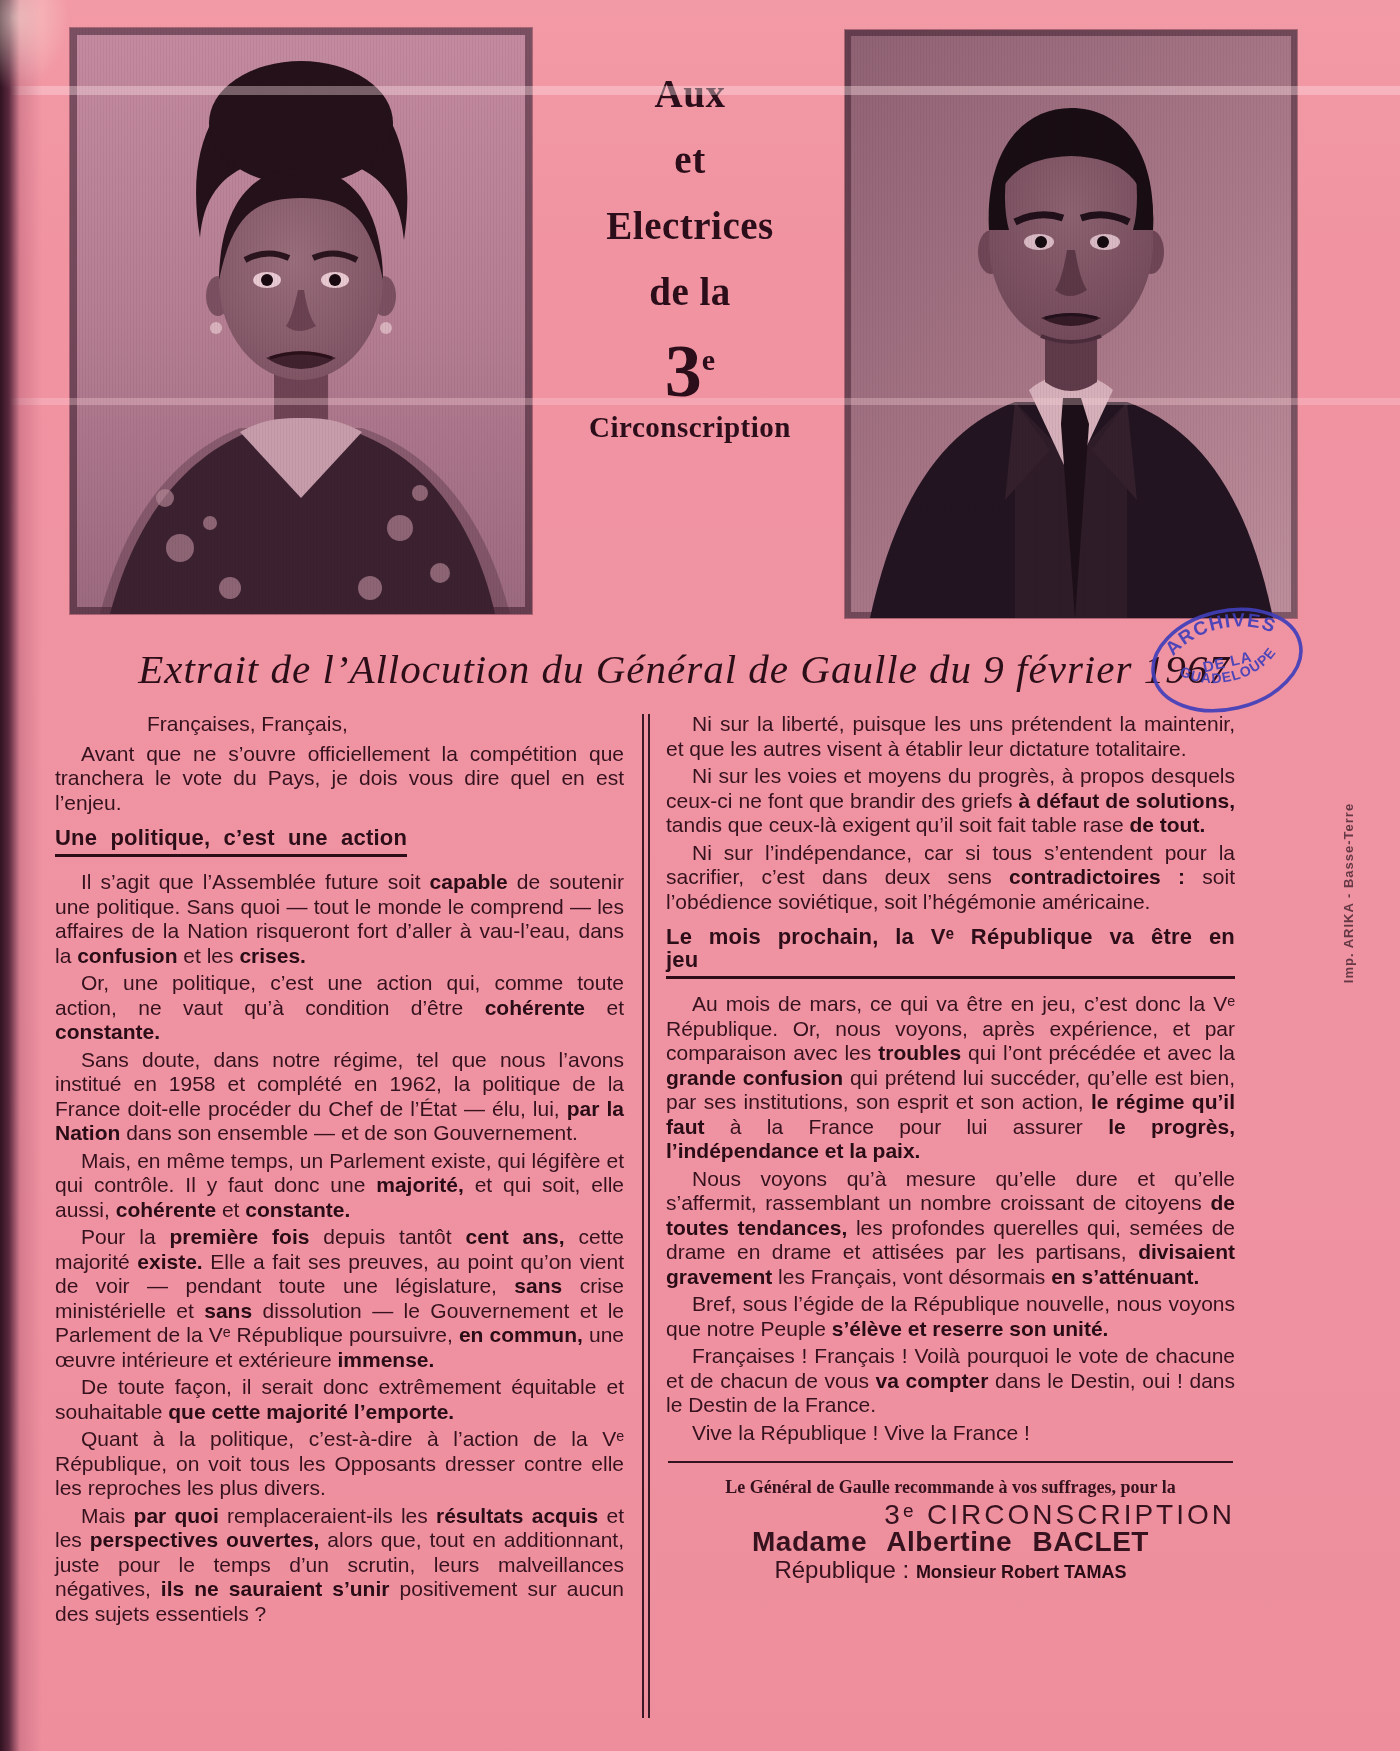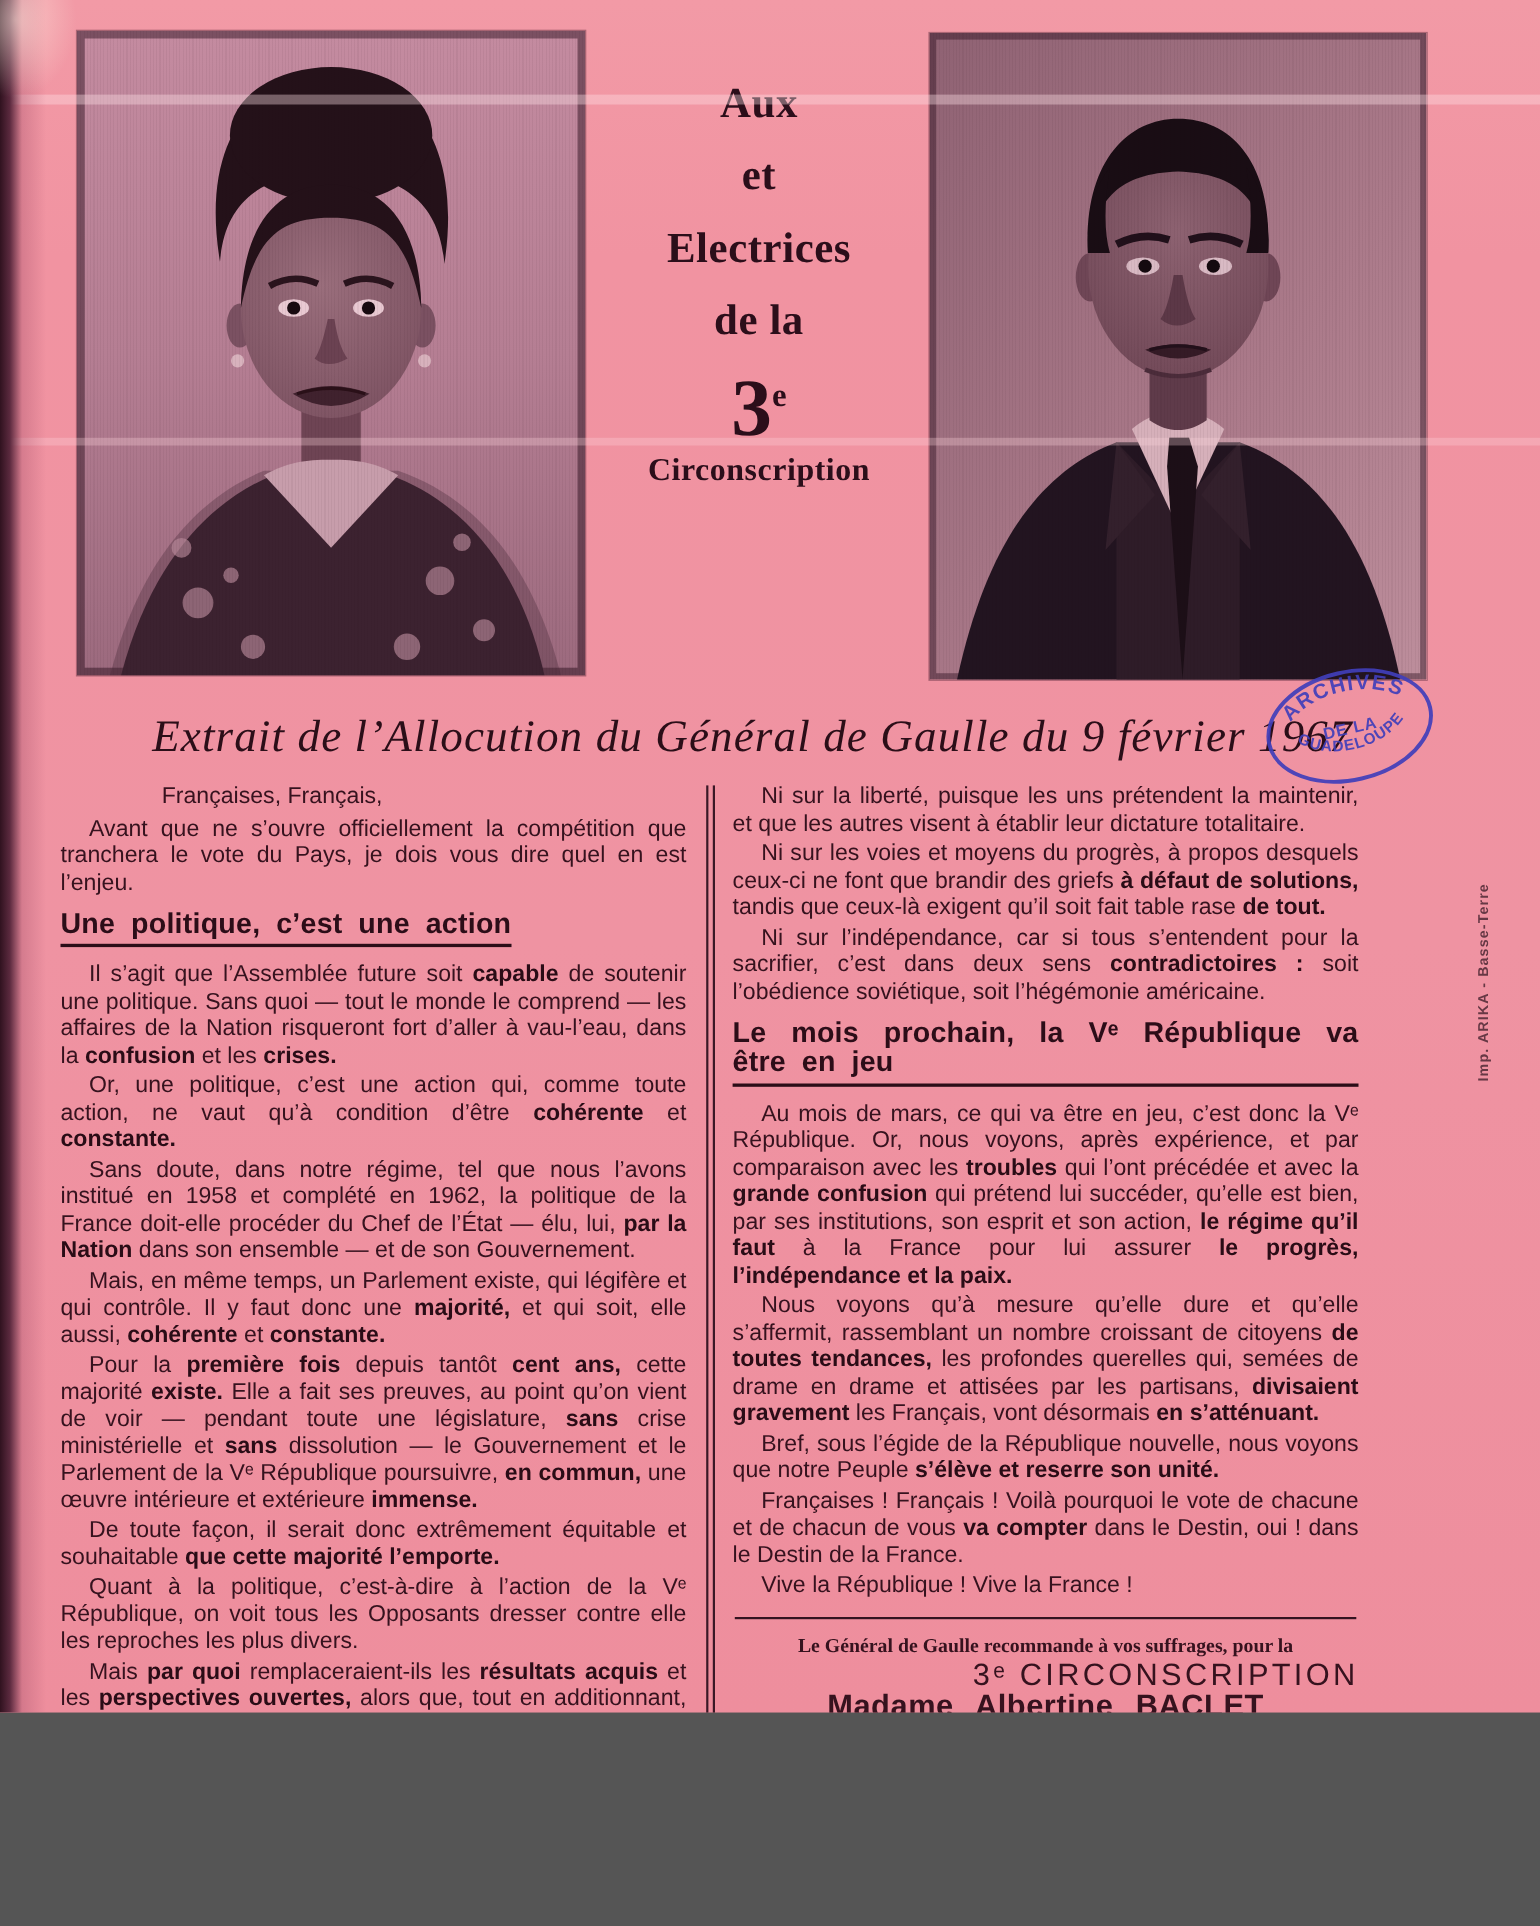--- a/index.html
+++ b/index.html
@@ -1,17 +1,17 @@
 <!DOCTYPE html>
 <html lang="fr"><head>
 <meta charset="utf-8">
 <style>
   html,body{margin:0;padding:0;}
   body{font-family:"Liberation Sans",sans-serif;background:#555;}
-  .page{position:relative;width:1400px;height:1557px;overflow:hidden;
+  .page{position:relative;width:1400px;height:1751px;overflow:hidden;
         background:linear-gradient(180deg,#f29aa6 0%,#f193a1 15%,#ef93a2 55%,#ee8e9d 100%);
         color:#33121d;}
   
   .left-edge{position:absolute;left:0;top:0;width:42px;height:100%;
         background:linear-gradient(90deg,#30121f 0px,#5c2a3f 9px,rgba(170,85,110,.38) 20px,rgba(241,148,161,0) 42px);
         pointer-events:none;}
   .band{position:absolute;left:0;width:100%;pointer-events:none;}
   .band.b1{top:86px;height:9px;background:rgba(255,226,231,.38);}
   .band.b2{top:398px;height:7px;background:rgba(255,214,221,.30);}
   .corner-light{position:absolute;left:0;top:0;width:70px;height:90px;
@@ -41,21 +41,21 @@
   
   .stamp{position:absolute;left:1146px;top:604px;width:162px;height:112px;
         transform:rotate(-13deg);opacity:.92;}
 
   
   .columns{position:absolute;left:55px;top:712px;width:1180px;height:1020px;display:flex;}
   .col{width:570px;font-size:21px;line-height:24.5px;text-align:justify;color:#36121e;}
   .col p{margin:0 0 3px 0;}
   p.body-p{text-indent:26px;}
   p.salutation{text-indent:92px;text-align:left;margin-bottom:5px;}
-  .col-heading{display:inline-block;font-weight:700;font-size:26px;line-height:1.05;
+  .col-heading{display:inline-block;font-weight:700;font-size:22px;line-height:1.05;
         word-spacing:7px;letter-spacing:.2px;color:#2c0d18;
         border-bottom:3px solid #2c0d18;padding-bottom:5px;margin:8px 0 13px 0;}
   .divider{width:4px;border-left:2px solid #3a1826;border-right:2px solid #3a1826;
         margin:2px 16px 14px 18px;}
   b{font-weight:700;color:#2a0c16;}
 
   
   .footer-rule{border-top:2px solid #341320;margin:16px 2px 12px 2px;}
   .recommend{font-family:"Liberation Serif",serif;font-weight:700;font-size:18px;
         text-align:center;margin:0 0 6px 0;}

